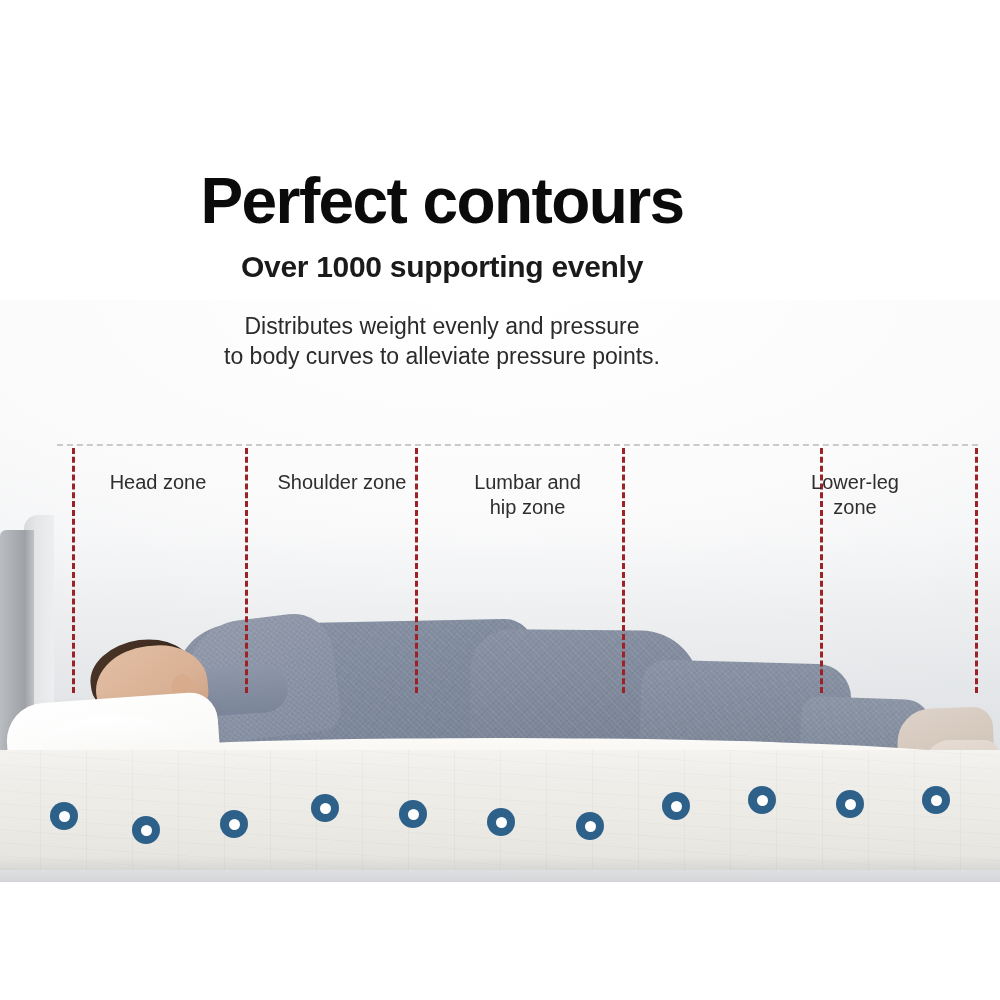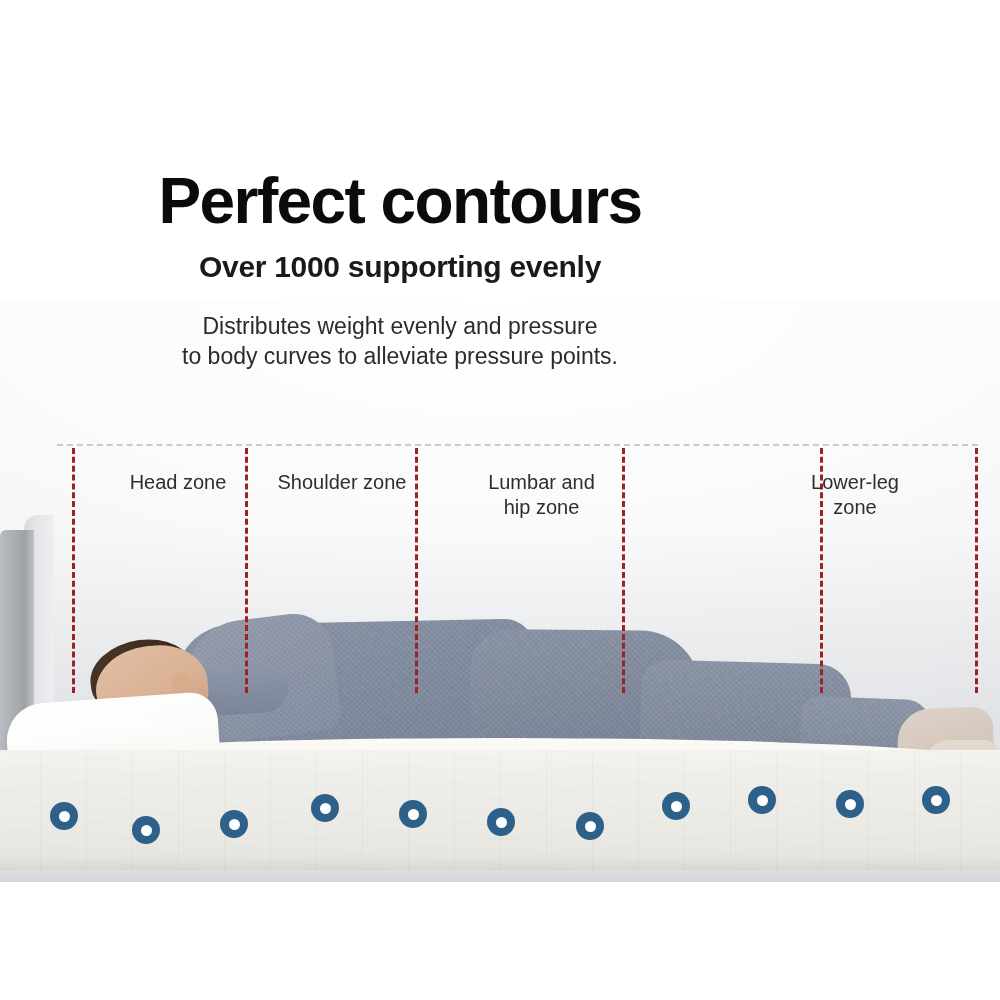--- a/index.html
+++ b/index.html
@@ -17,20 +17,21 @@
   }
 
   
   .text-block {
     position: absolute;
     top: 0;
     left: 0;
     width: 800px;
     text-align: center;
     z-index: 40;
+    padding-left: 42px;
   }
   .headline {
     margin: 0;
     padding-top: 168px;
     font-size: 64px;
     line-height: 1.06;
     font-weight: 700;
     letter-spacing: -1.6px;
     color: #0b0b0b;
   }
@@ -415,27 +416,27 @@
   <div class="zones">
     <div class="zone-top-line"></div>
 
     <div class="zone-div" style="left:72px"></div>
     <div class="zone-div" style="left:245px"></div>
     <div class="zone-div" style="left:415px"></div>
     <div class="zone-div" style="left:622px"></div>
     <div class="zone-div" style="left:820px"></div>
     <div class="zone-div" style="left:975px"></div>
 
-    <div class="zone-label" style="left:78px;width:200px">
+    <div class="zone-label" style="left:58px;width:200px">
       <span>Head zone</span>
     </div>
     <div class="zone-label" style="left:245px;width:194px">
       <span>Shoulder zone</span>
     </div>
-    <div class="zone-label" style="left:438px;width:207px">
+    <div class="zone-label" style="left:424px;width:207px">
       <span>Lumbar and</span><br>
       <span>hip zone</span>
     </div>
     <div class="zone-label" style="left:776px;width:158px">
       <span>Lower-leg</span><br>
       <span>zone</span>
     </div>
   </div>
 
   <div class="markers" id="markers">

